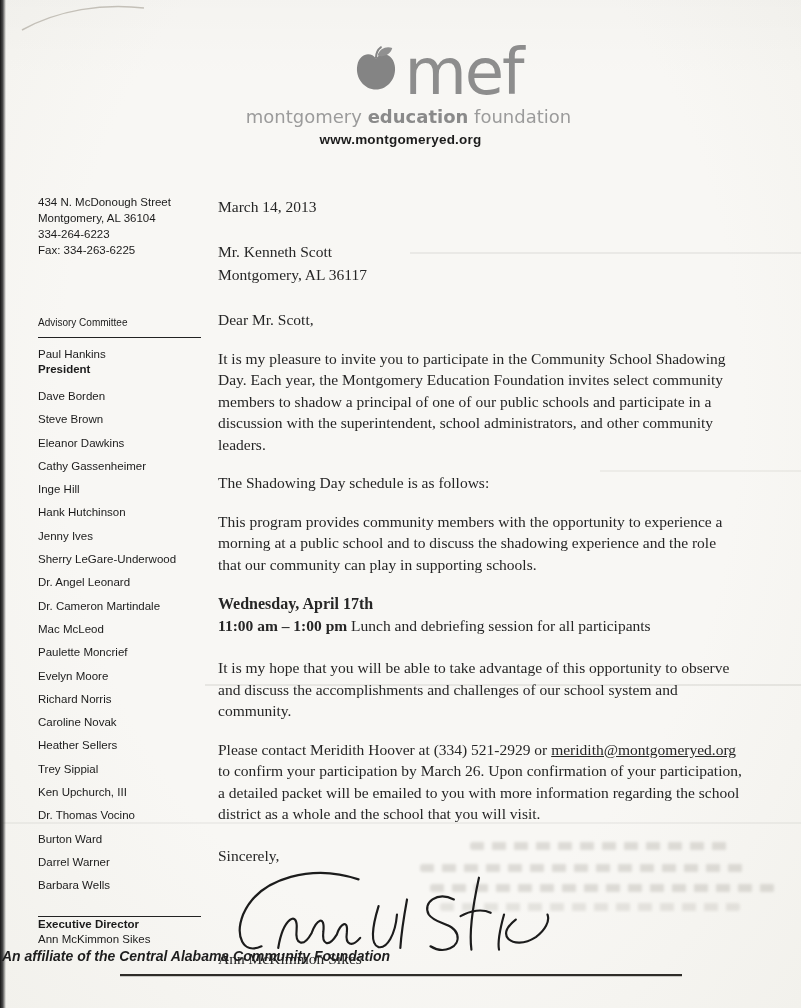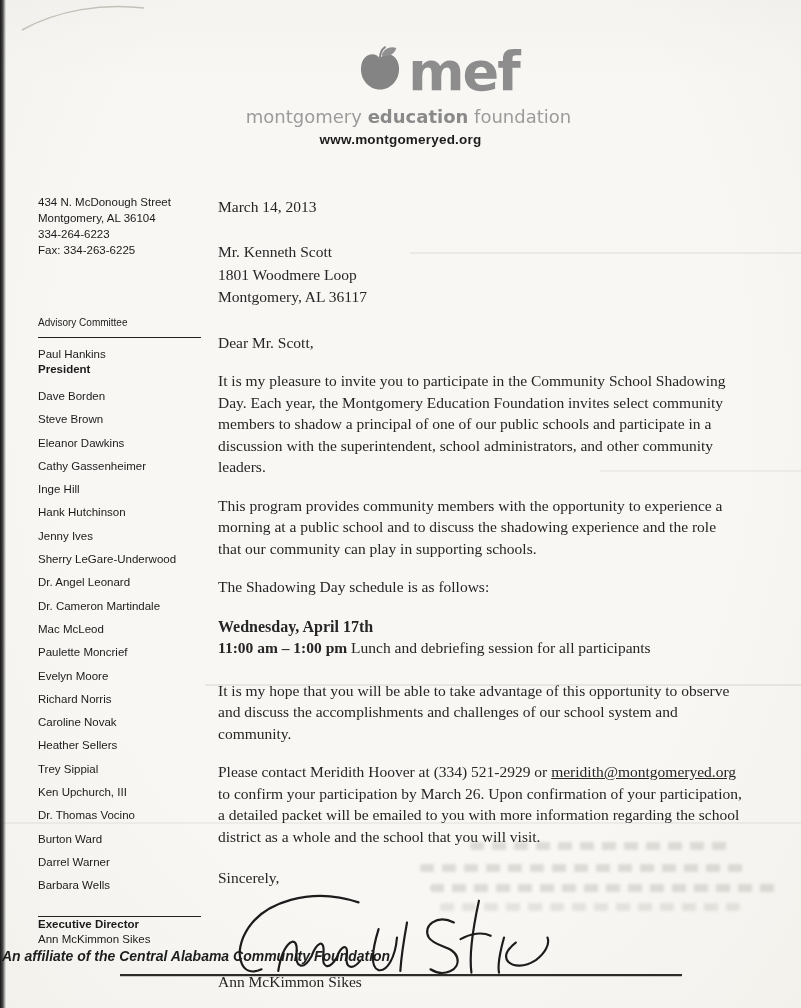--- a/index.html
+++ b/index.html
@@ -34,22 +34,22 @@
   .g1{left:470px;top:842px;width:260px;}
   .g2{left:420px;top:864px;width:330px;}
   .g3{left:430px;top:884px;width:345px;}
   .g4{left:440px;top:903px;width:300px;opacity:.2;}
 
   
   .letterhead{position:absolute;top:36px;left:0;width:100%;text-align:center;}
   .logo-row{display:flex;align-items:flex-end;justify-content:center;transform:translateX(36px);height:62px;}
   .logo-apple{width:52px;height:56px;margin-right:2px;}
   .logo-text{
-    font-family:"DejaVu Sans",sans-serif;font-size:54px;line-height:52px;
-    color:#8d8d8d;letter-spacing:-2px;font-weight:bold;
+    font-family:"DejaVu Sans",sans-serif;font-size:64px;line-height:52px;
+    color:#8d8d8d;letter-spacing:-2px;font-weight:normal;
   }
   .tagline{margin-top:8px;font-family:"DejaVu Sans",sans-serif;font-size:18px;color:#9b9b9b;transform:translateX(8px);}
   .tagline b{color:#8a8a8a;}
   .website{margin-top:5px;font-size:13.5px;font-weight:bold;color:#1c1c1c;letter-spacing:.2px;}
 
   
   .sidebar{position:absolute;left:38px;top:194px;width:172px;font-size:11.5px;color:#1b1b1b;}
   .addr div{line-height:16px;}
   .committee-heading{margin-top:59px;font-weight:normal;font-size:10px;}
   .rule{border:none;border-top:1.6px solid #222;margin:9px 0 0 0;width:163px;background:none;}
@@ -157,31 +157,30 @@
       <div class="director-title">Executive Director</div>
       <div class="director-name">Ann McKimmon Sikes</div>
     </div>
   </div>
 
   <div class="letter">
     <div class="date">March 14, 2013</div>
 
     <div class="recipient">
         <div>Mr. Kenneth Scott</div>
-        <div>1801 Woodmere Loop</div>
         <div>Montgomery, AL 36117</div>
       </div>
 
     <div class="salutation">Dear Mr. Scott,</div>
 
     <p class="para">It is my pleasure to invite you to participate in the Community School Shadowing Day. Each year, the Montgomery Education Foundation invites select community members to shadow a principal of one of our public schools and participate in a discussion with the superintendent, school administrators, and other community leaders.</p>
 
+    <p class="para">The Shadowing Day schedule is as follows:</p>
+
     <p class="para">This program provides community members with the opportunity to experience a morning at a public school and to discuss the shadowing experience and the role that our community can play in supporting schools.</p>
-
-    <p class="para">The Shadowing Day schedule is as follows:</p>
 
     <div class="schedule-day">Wednesday, April 17th</div>
     <div class="schedule-line"><span class="time">11:00 am – 1:00 pm</span><span> Lunch and debriefing session for all participants</span></div>
 
     <p class="para para3">It is my hope that you will be able to take advantage of this opportunity to observe and discuss the accomplishments and challenges of our school system and community.</p>
 
     <p class="para"><span>Please contact Meridith Hoover at (334) 521-2929 or </span><span class="email-link">meridith@montgomeryed.org</span><span> to confirm your participation by March 26. Upon confirmation of your participation, a detailed packet will be emailed to you with more information regarding the school district as a whole and the school that you will visit.</span></p>
 
     <div class="closing">Sincerely,</div>
 

